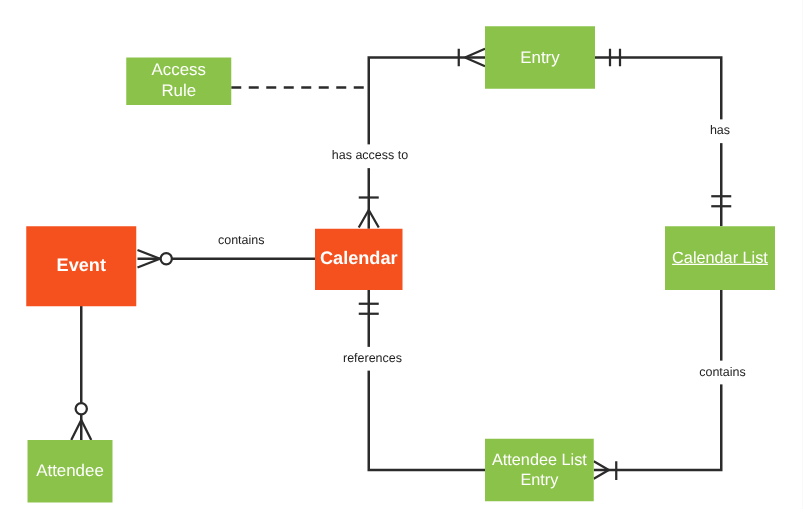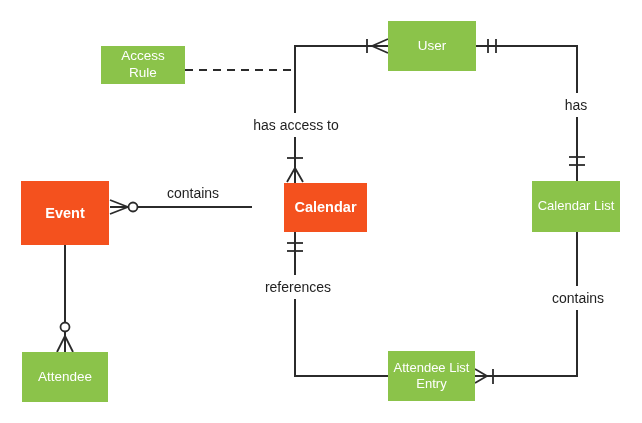--- a/index.html
+++ b/index.html
@@ -59,32 +59,32 @@
     font-size: 14.5px;
   }
   .entity.secondary {
     background: var(--secondary-entity, #8BC34A);
   }
   .rel-label {
     position: absolute;
     transform: translate(-50%, -50%);
     background: var(--background, #fff);
     color: var(--label-text, #1f1f1f);
-    font-size: 14px;
+    font-size: 10px;
     padding: 4px 5px;
     white-space: nowrap;
     user-select: none;
   }
   
   .e-event            { left: 21px;  top: 181px; width: 88px; height: 64px; }
   .e-access-rule      { left: 101px; top: 46px;  width: 84px; height: 38px; }
   .e-user             { left: 388px; top: 21px;  width: 88px; height: 50px; }
-  .e-calendar         { left: 252px; top: 183px; width: 83px; height: 49px; margin-left: 32px; }
-  .e-calendar-list    { left: 532px; top: 181px; width: 88px; height: 51px; font-size: 13px; }
-  .e-attendee         { left: 22px;  top: 352px; width: 86px; height: 50px; }
+  .e-calendar         { left: 252px; top: 183px; width: 70px; height: 49px; }
+  .e-calendar-list    { left: 532px; top: 181px; width: 88px; height: 51px; font-size: 13px; text-decoration: underline; }
+  .e-attendee         { left: 22px;  top: 352px; width: 68px; height: 50px; }
   .e-cal-list-entry   { left: 388px; top: 351px; width: 87px; height: 50px; font-size: 13px; }
   
   .l-contains-event   { left: 193px; top: 193px; }
   .l-has-access-to    { left: 296px; top: 125px; }
   .l-invites          { left: 64px;  top: 278px; }
   .l-references       { left: 298px; top: 287px; }
   .l-has              { left: 576px; top: 105px; }
   .l-contains-list    { left: 578px; top: 298px; }
 </style>
 </head>
@@ -134,21 +134,21 @@
 
     <g>
       <path class="edge" d="M577 232 V376 H475"></path>
       <line class="marker" x1="493" y1="369" x2="493" y2="384"></line>
       <path class="marker" d="M487 376 L475 369 M487 376 L475 383"></path>
     </g>
   </svg>
 
   <div class="entity primary e-event">Event</div>
   <div class="entity secondary e-access-rule">Access Rule</div>
-  <div class="entity secondary e-user">User</div>
+  <div class="entity secondary e-user">Entry</div>
   <div class="entity primary e-calendar">Calendar</div>
   <div class="entity secondary e-calendar-list">Calendar List</div>
   <div class="entity secondary e-attendee">Attendee</div>
   <div class="entity secondary e-cal-list-entry">Attendee List Entry</div>
 
   <div class="rel-label l-contains-event">contains</div>
   <div class="rel-label l-has-access-to">has access to</div>
   <div class="rel-label l-references">references</div>
   <div class="rel-label l-has">has</div>
   <div class="rel-label l-contains-list">contains</div>

